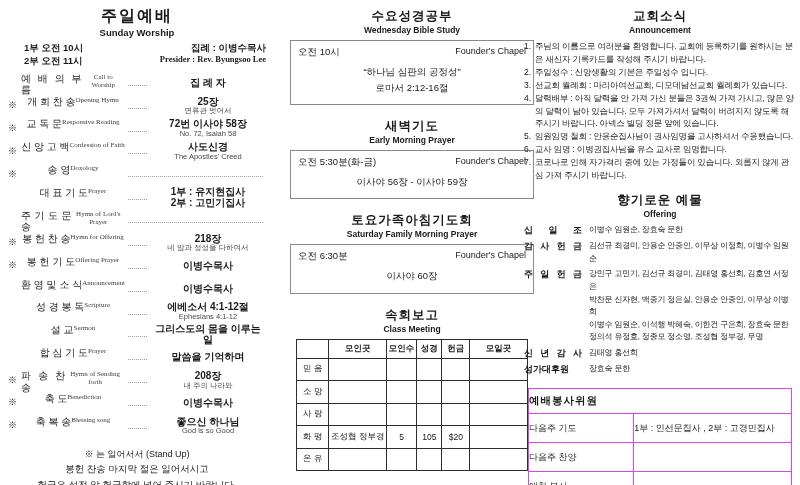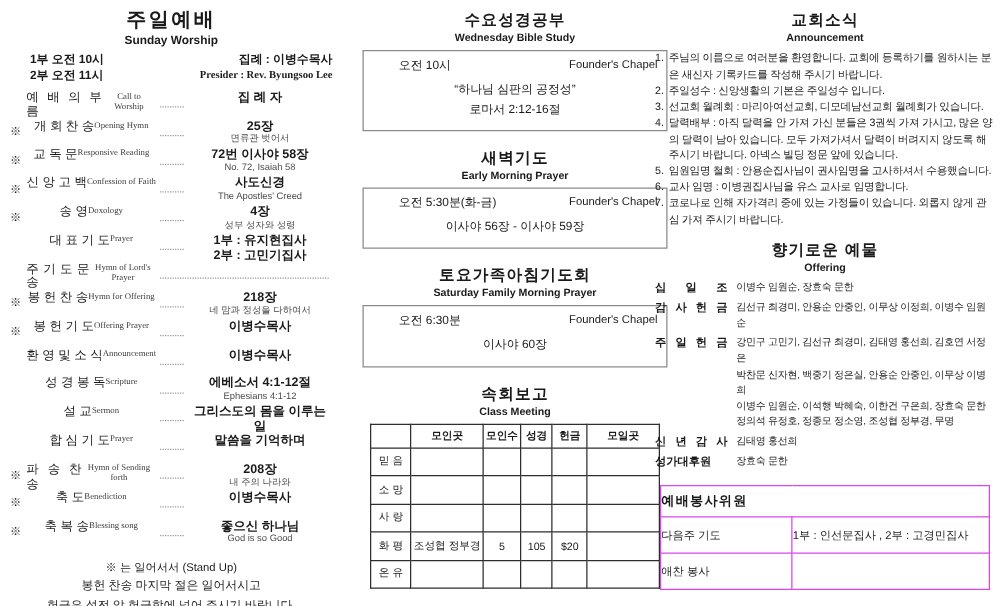--- a/index.html
+++ b/index.html
@@ -23,30 +23,30 @@
   .presider { text-align:right; }
   .presider .pko { font-size:9.5px; font-weight:bold; line-height:1.3; }
   .presider .pen { font-size:8.5px; font-weight:bold; font-family:"Liberation Serif", serif; }
 
   .wrow { display:flex; height:20.2px; margin-bottom:2.7px; }
   .mark { width:13px; font-size:9px; display:flex; align-items:center; }
   .wlabel { width:104px; display:flex; flex-direction:row; justify-content:center; }
   .wlabel .ko { font-size:10px; line-height:11.5px; text-align:justify; text-align-last:justify; }
   .wlabel .en { font-size:7px; line-height:8px; color:#3d3d3d; text-align:center; font-family:"Liberation Serif", serif; }
   .leader { flex:1; margin:0 3px 7px; border-bottom:1.5px dotted #9a9a9a; align-self:flex-end; }
-  .wval { width:116px; display:flex; flex-direction:column; justify-content:flex-start; text-align:center; }
+  .wval { width:116px; display:flex; flex-direction:column; justify-content:center; text-align:center; }
   .wval .v  { font-size:10px; line-height:11.5px; font-weight:bold; }
   .wval .vs { font-size:7.5px; line-height:8.5px; color:#4a4a4a; }
 
   .footnotes { margin-top:11px; text-align:center; font-size:9.5px; line-height:1.6; }
   .footnotes .fn-first { font-size:9px; }
 
   .mbox { border:1px solid #8a8a8a; padding:5px 7px 8px; margin-bottom:13px; min-height:44px; }
   .mbox-head { display:flex; justify-content:space-between; align-items:flex-start; }
-  .mbox-time  { font-size:9.5px;margin-left:21px; }
+  .mbox-time  { font-size:9.5px; }
   .mbox-place { font-size:9px; }
   .mbox-lines { text-align:center; font-size:9.5px; margin-top:5px; line-height:1.7; }
 
   .ctable { width:95%; margin:0 auto; border-collapse:collapse; border:1.5px solid #2e2e2e; }
   .ctable th, .ctable td { border:1px solid #2e2e2e; font-size:8.5px; text-align:center; padding:0; }
   .ctable th { font-weight:bold; height:19px; }
   .ctable td { height:22.5px; }
 
   .ann-list { margin-top:1px; }
   .ann-item { display:flex; font-size:8.5px; line-height:1.52; }
@@ -132,24 +132,20 @@
             <div class="vs">The Apostles' Creed</div>
           </div>
       </div>
       <div class="wrow">
         <span class="mark">※</span>
         <div class="wlabel">
             <div class="ko">송 영</div>
             <div class="en">Doxology</div>
           </div>
         <div class="leader"></div>
-        <div class="wval">
-            <div class="v">4장</div>
-            <div class="vs">성부 성자와 성령</div>
-          </div>
       </div>
       <div class="wrow">
         <span class="mark"></span>
         <div class="wlabel">
             <div class="ko">대 표 기 도</div>
             <div class="en">Prayer</div>
           </div>
         <div class="leader"></div>
         <div class="wval">
             <div class="v">1부 : 유지현집사</div>
@@ -453,20 +449,24 @@
     <table class="vtable">
       <tbody>
           <tr>
         <th colspan="2">예배봉사위원</th>
       </tr>
       <tr>
         <td class="lblcol">다음주 기도</td>
         <td>1부 : 인선문집사 , 2부 : 고경민집사</td>
       </tr>
       <tr>
+        <td class="lblcol">다음주 찬양</td>
+        <td></td>
+      </tr>
+      <tr>
         <td class="lblcol">애찬 봉사</td>
         <td></td>
       </tr>
 
     </tbody>
       </table>
   </div>
 
 </div>
 

